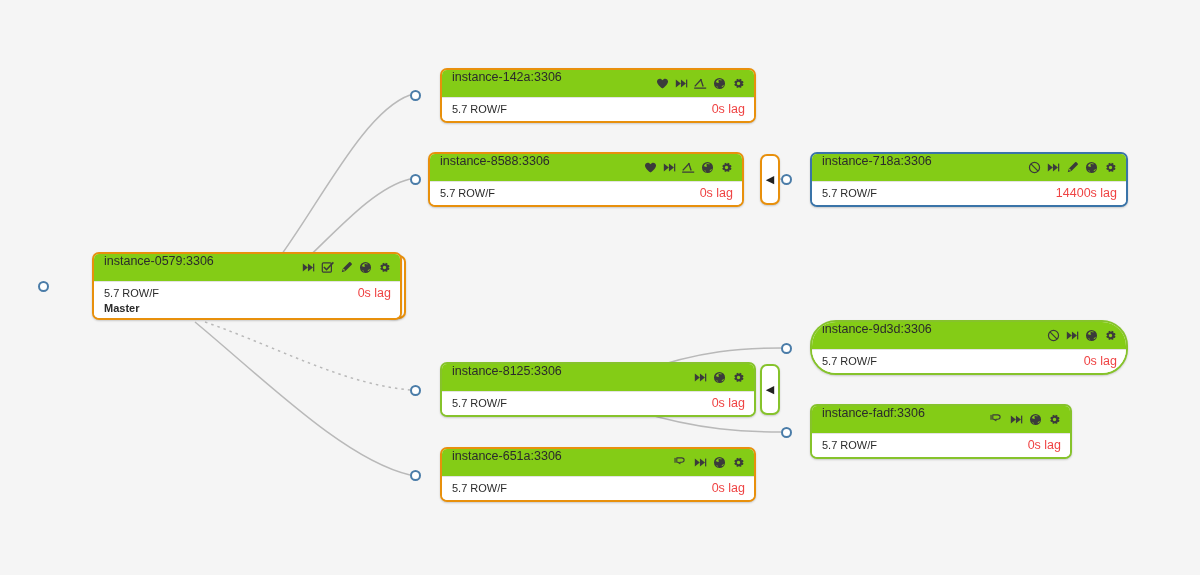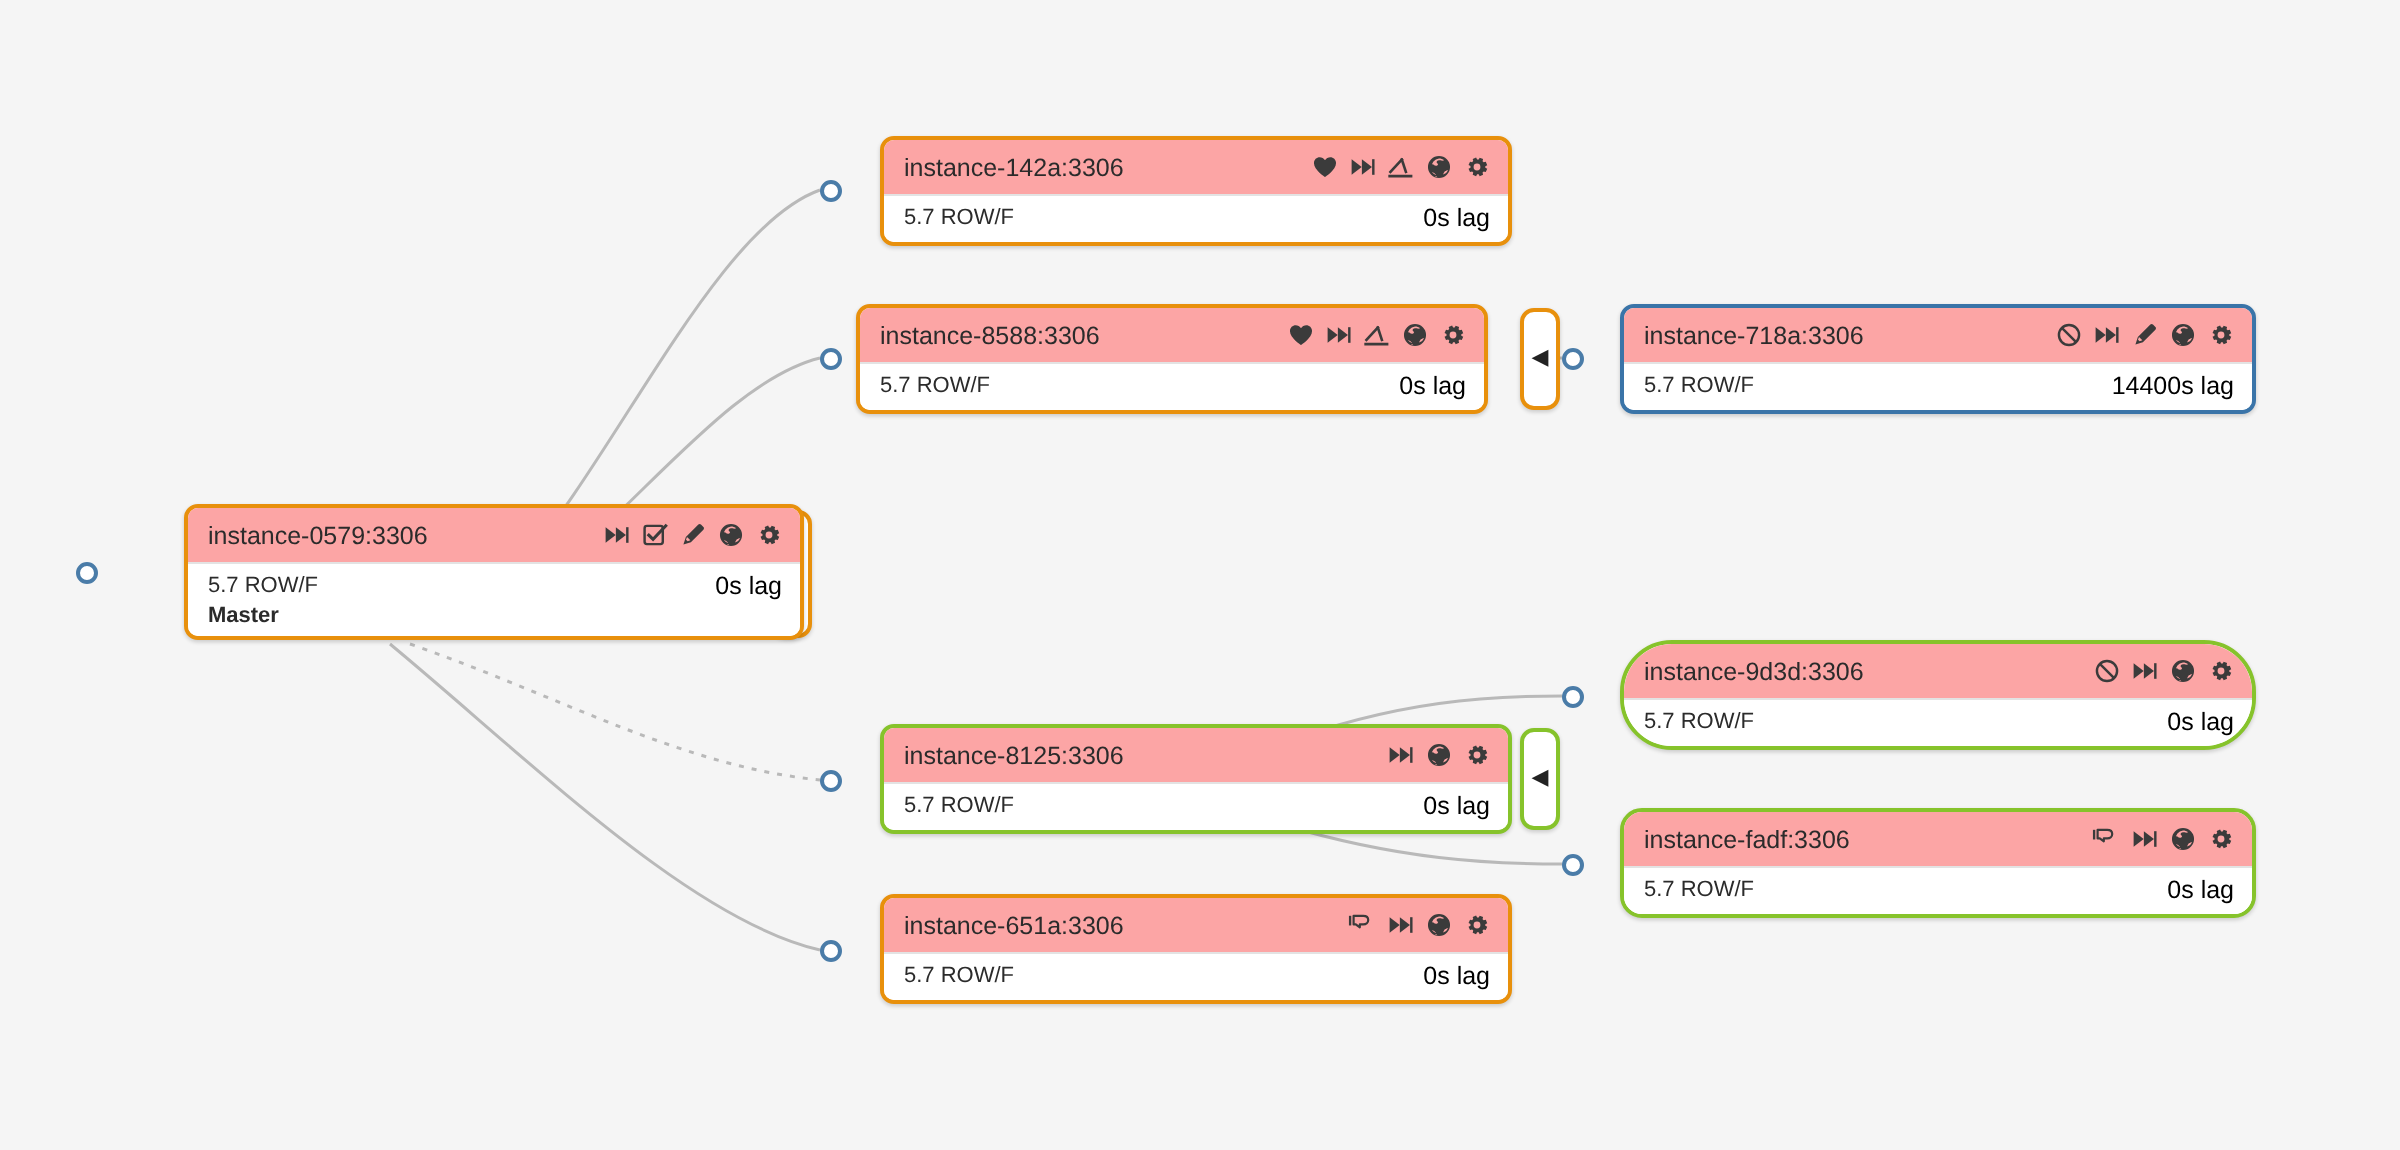--- a/index.html
+++ b/index.html
@@ -37,23 +37,22 @@
     border-radius: 7px;
     box-shadow: 0 1px 2px rgba(0,0,0,0.18);
     overflow: hidden;
   }
   .node.green  { border-color: #86c32b; }
   .node.blue   { border-color: #3a74a8; }
 
   .node-head {
     height: 27px;
     display: flex;
-    align-items: center;
     padding: 0 9px 0 10px;
-    background: #fca5a5;
+    background: #84cc16;
     border-bottom: 1px solid #e3e3e3;
   }
   .node-title {
     font-size: 12.5px;
     color: #2b2b2b;
     white-space: nowrap;
     flex: 0 0 auto;
   }
   .node-icons {
     margin-left: auto;
@@ -83,21 +82,21 @@
     color: #2b2b2b;
     line-height: 15px;
   }
   .node-body .version .role {
     font-weight: bold;
     display: block;
   }
   .node-body .lag {
     margin-left: auto;
     font-size: 12.5px;
-    color: #000000;
+    color: #ef4444;
     line-height: 15px;
     white-space: nowrap;
   }
 
   
   .notch {
     position: absolute;
     left: -12px;
     top: 50%;
     transform: translateY(-50%);
@@ -392,21 +391,21 @@
               <path d="M14.3 9.1l-1.2-.6a5.2 5.2 0 0 0 0-1l1.2-.6-.9-2.1-1.3.35a5.2 5.2 0 0 0-.7-.7l.35-1.3-2.1-.9-.6 1.2a5.2 5.2 0 0 0-1 0L7.45 2.15l-2.1.9.35 1.3a5.2 5.2 0 0 0-.7.7L3.7 4.7l-.9 2.1 1.2.6a5.2 5.2 0 0 0 0 1l-1.2.6.9 2.1 1.3-.35c.22.26.46.49.7.7l-.35 1.3 2.1.9.6-1.2a5.2 5.2 0 0 0 1 0l.6 1.2 2.1-.9-.35-1.3c.26-.22.49-.45.7-.7l1.3.35.9-2.1zM8 10.1A2.1 2.1 0 1 1 8 5.9a2.1 2.1 0 0 1 0 4.2z"></path>
             </svg>
           </span>
         </span>
       </div>
       <div class="node-body">
         <div class="version"><span>5.7 ROW/F</span></div>
         <div class="lag">0s lag</div>
       </div>
     </div>
-    <div class="node green" style="left: 810px; top: 404px; width: 318px; height: 55px; border-radius: 11px;">
+    <div class="node green" style="left: 810px; top: 404px; width: 262px; height: 55px;">
       <div class="notch"><svg viewBox="0 0 12 26" width="12" height="26">
           <path d="M12 1 L1 13 L12 25" fill="#ffffff" stroke="#86c32b" stroke-width="2"></path>
           <rect x="10" y="0" width="4" height="26" fill="#ffffff"></rect>
         </svg></div>
       <div class="node-head">
         <span class="node-title">instance-fadf:3306</span>
         <span class="node-icons">
           <span class="ico">
             <svg viewBox="0 0 18 16" width="15" height="13" fill="currentColor">
               <rect x="0.6" y="2.1" width="1.5" height="6.2"></rect>

